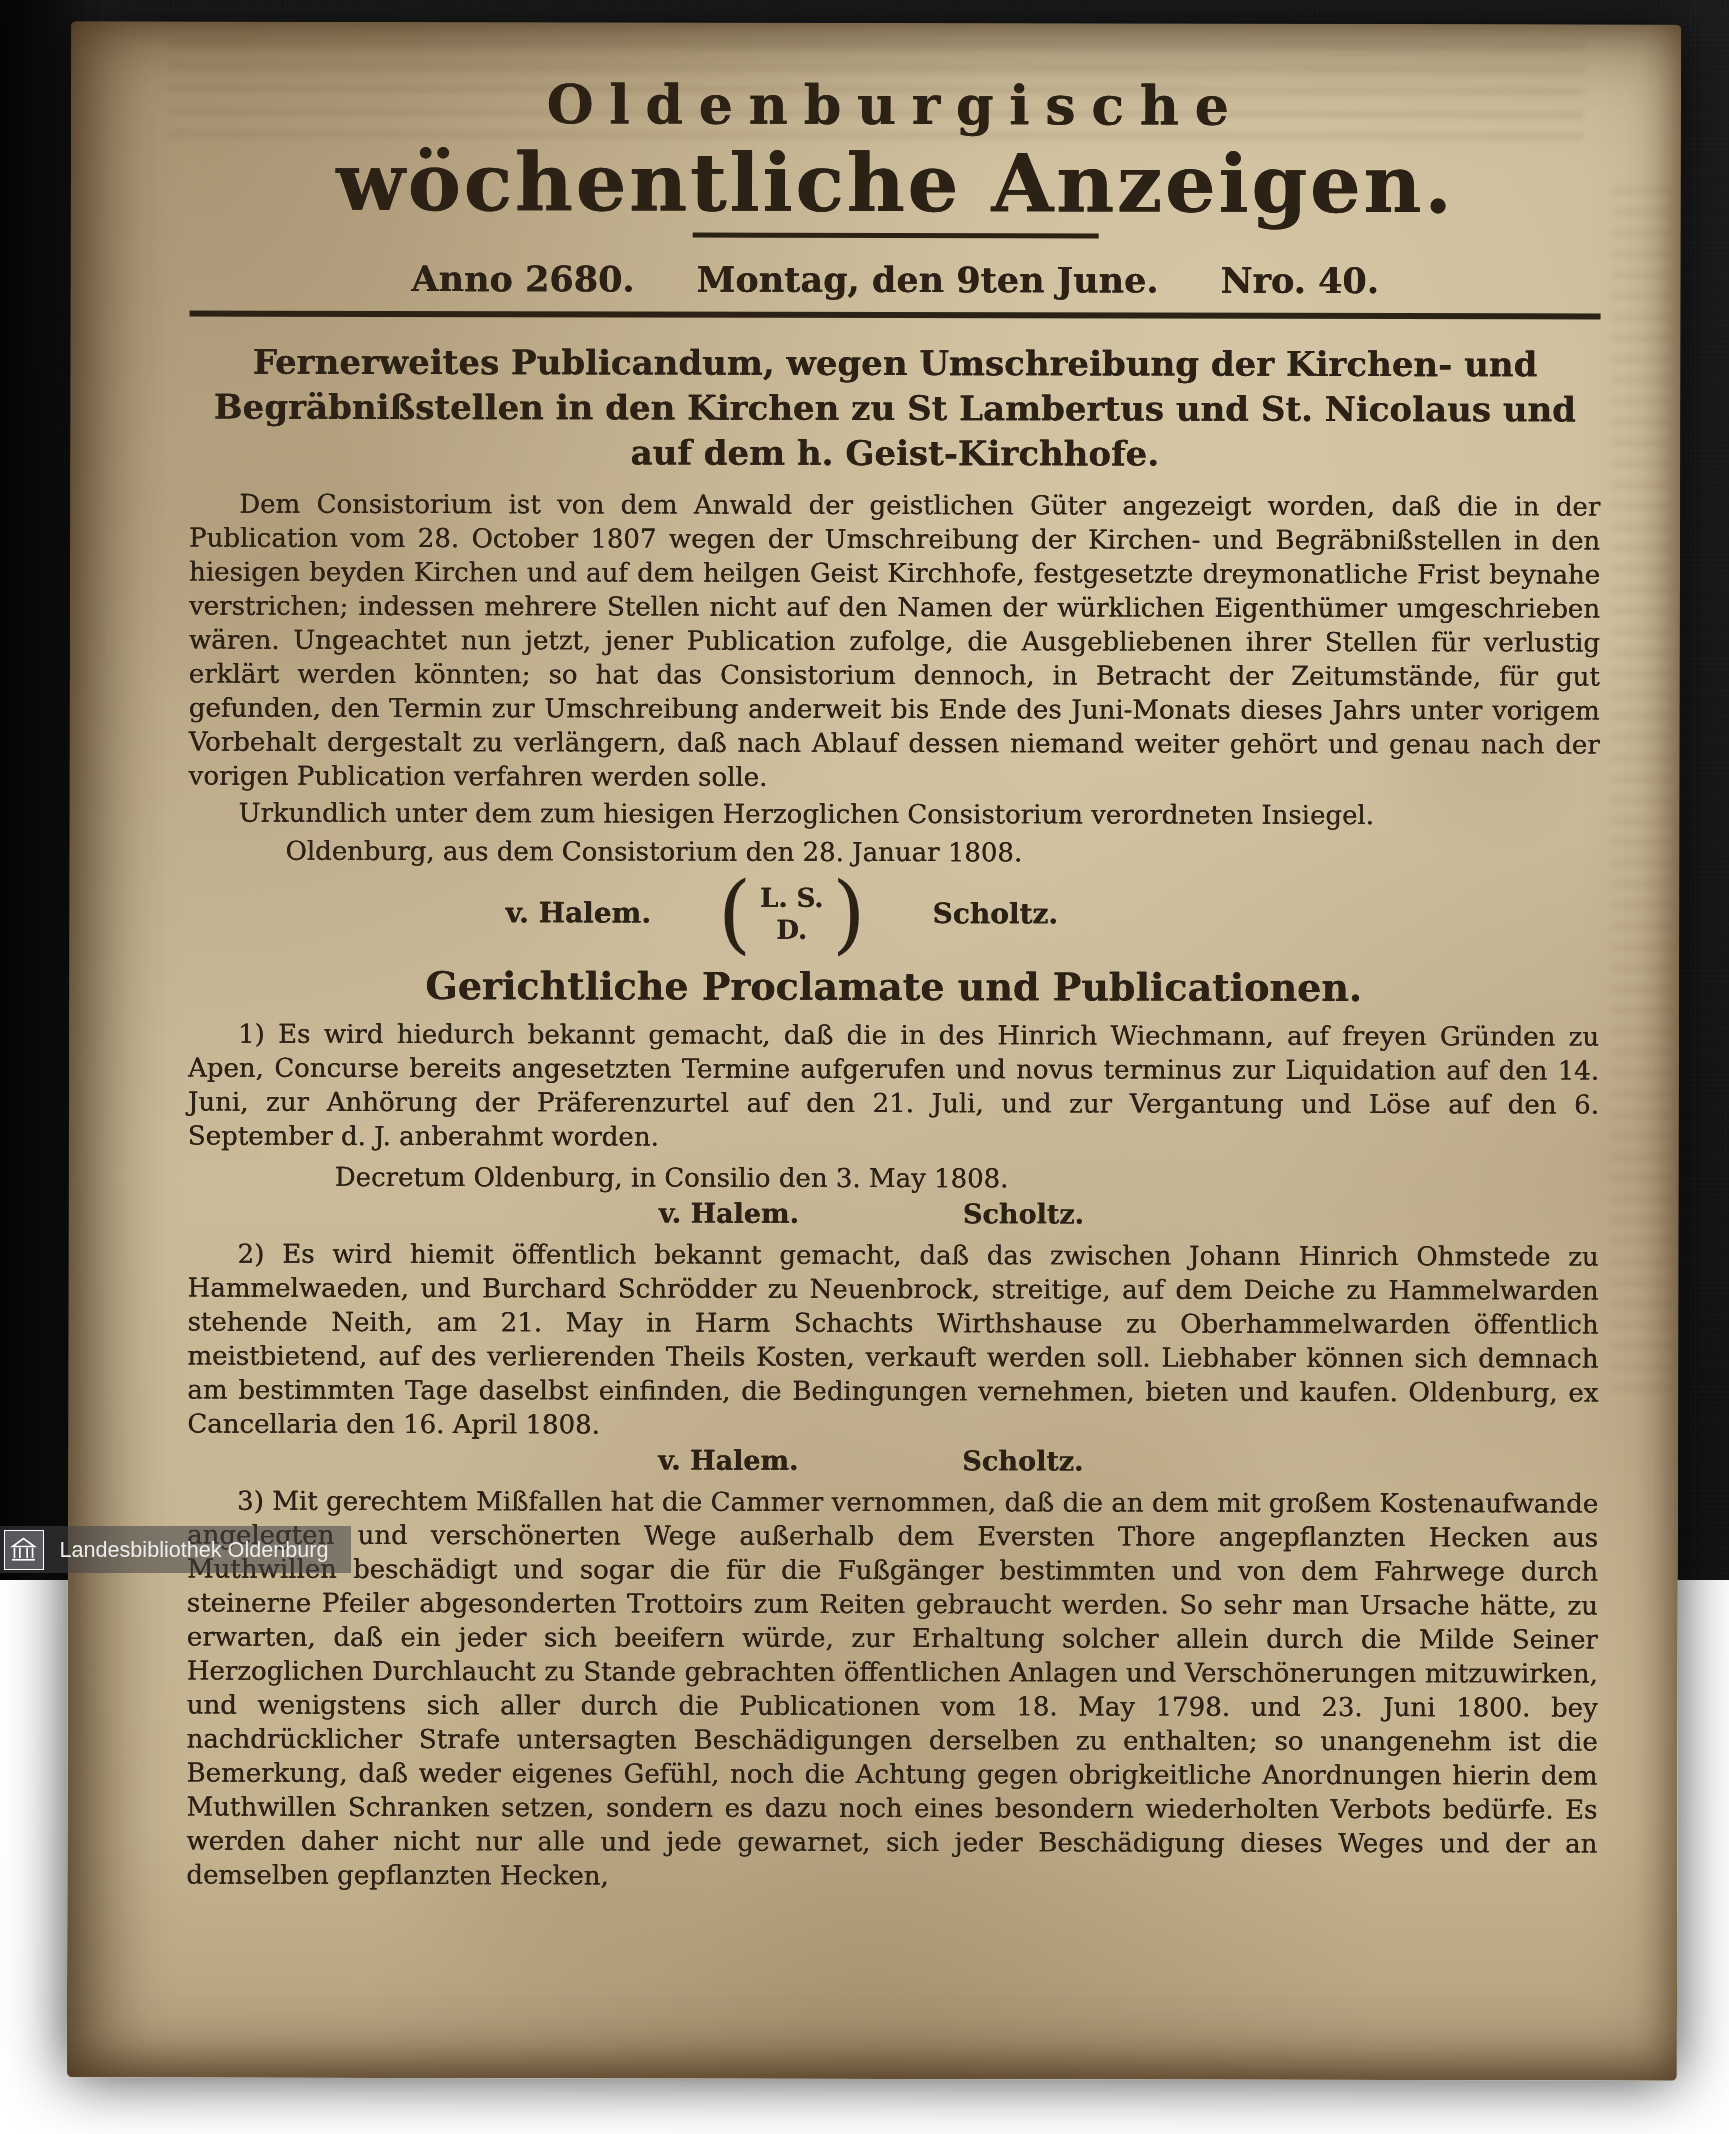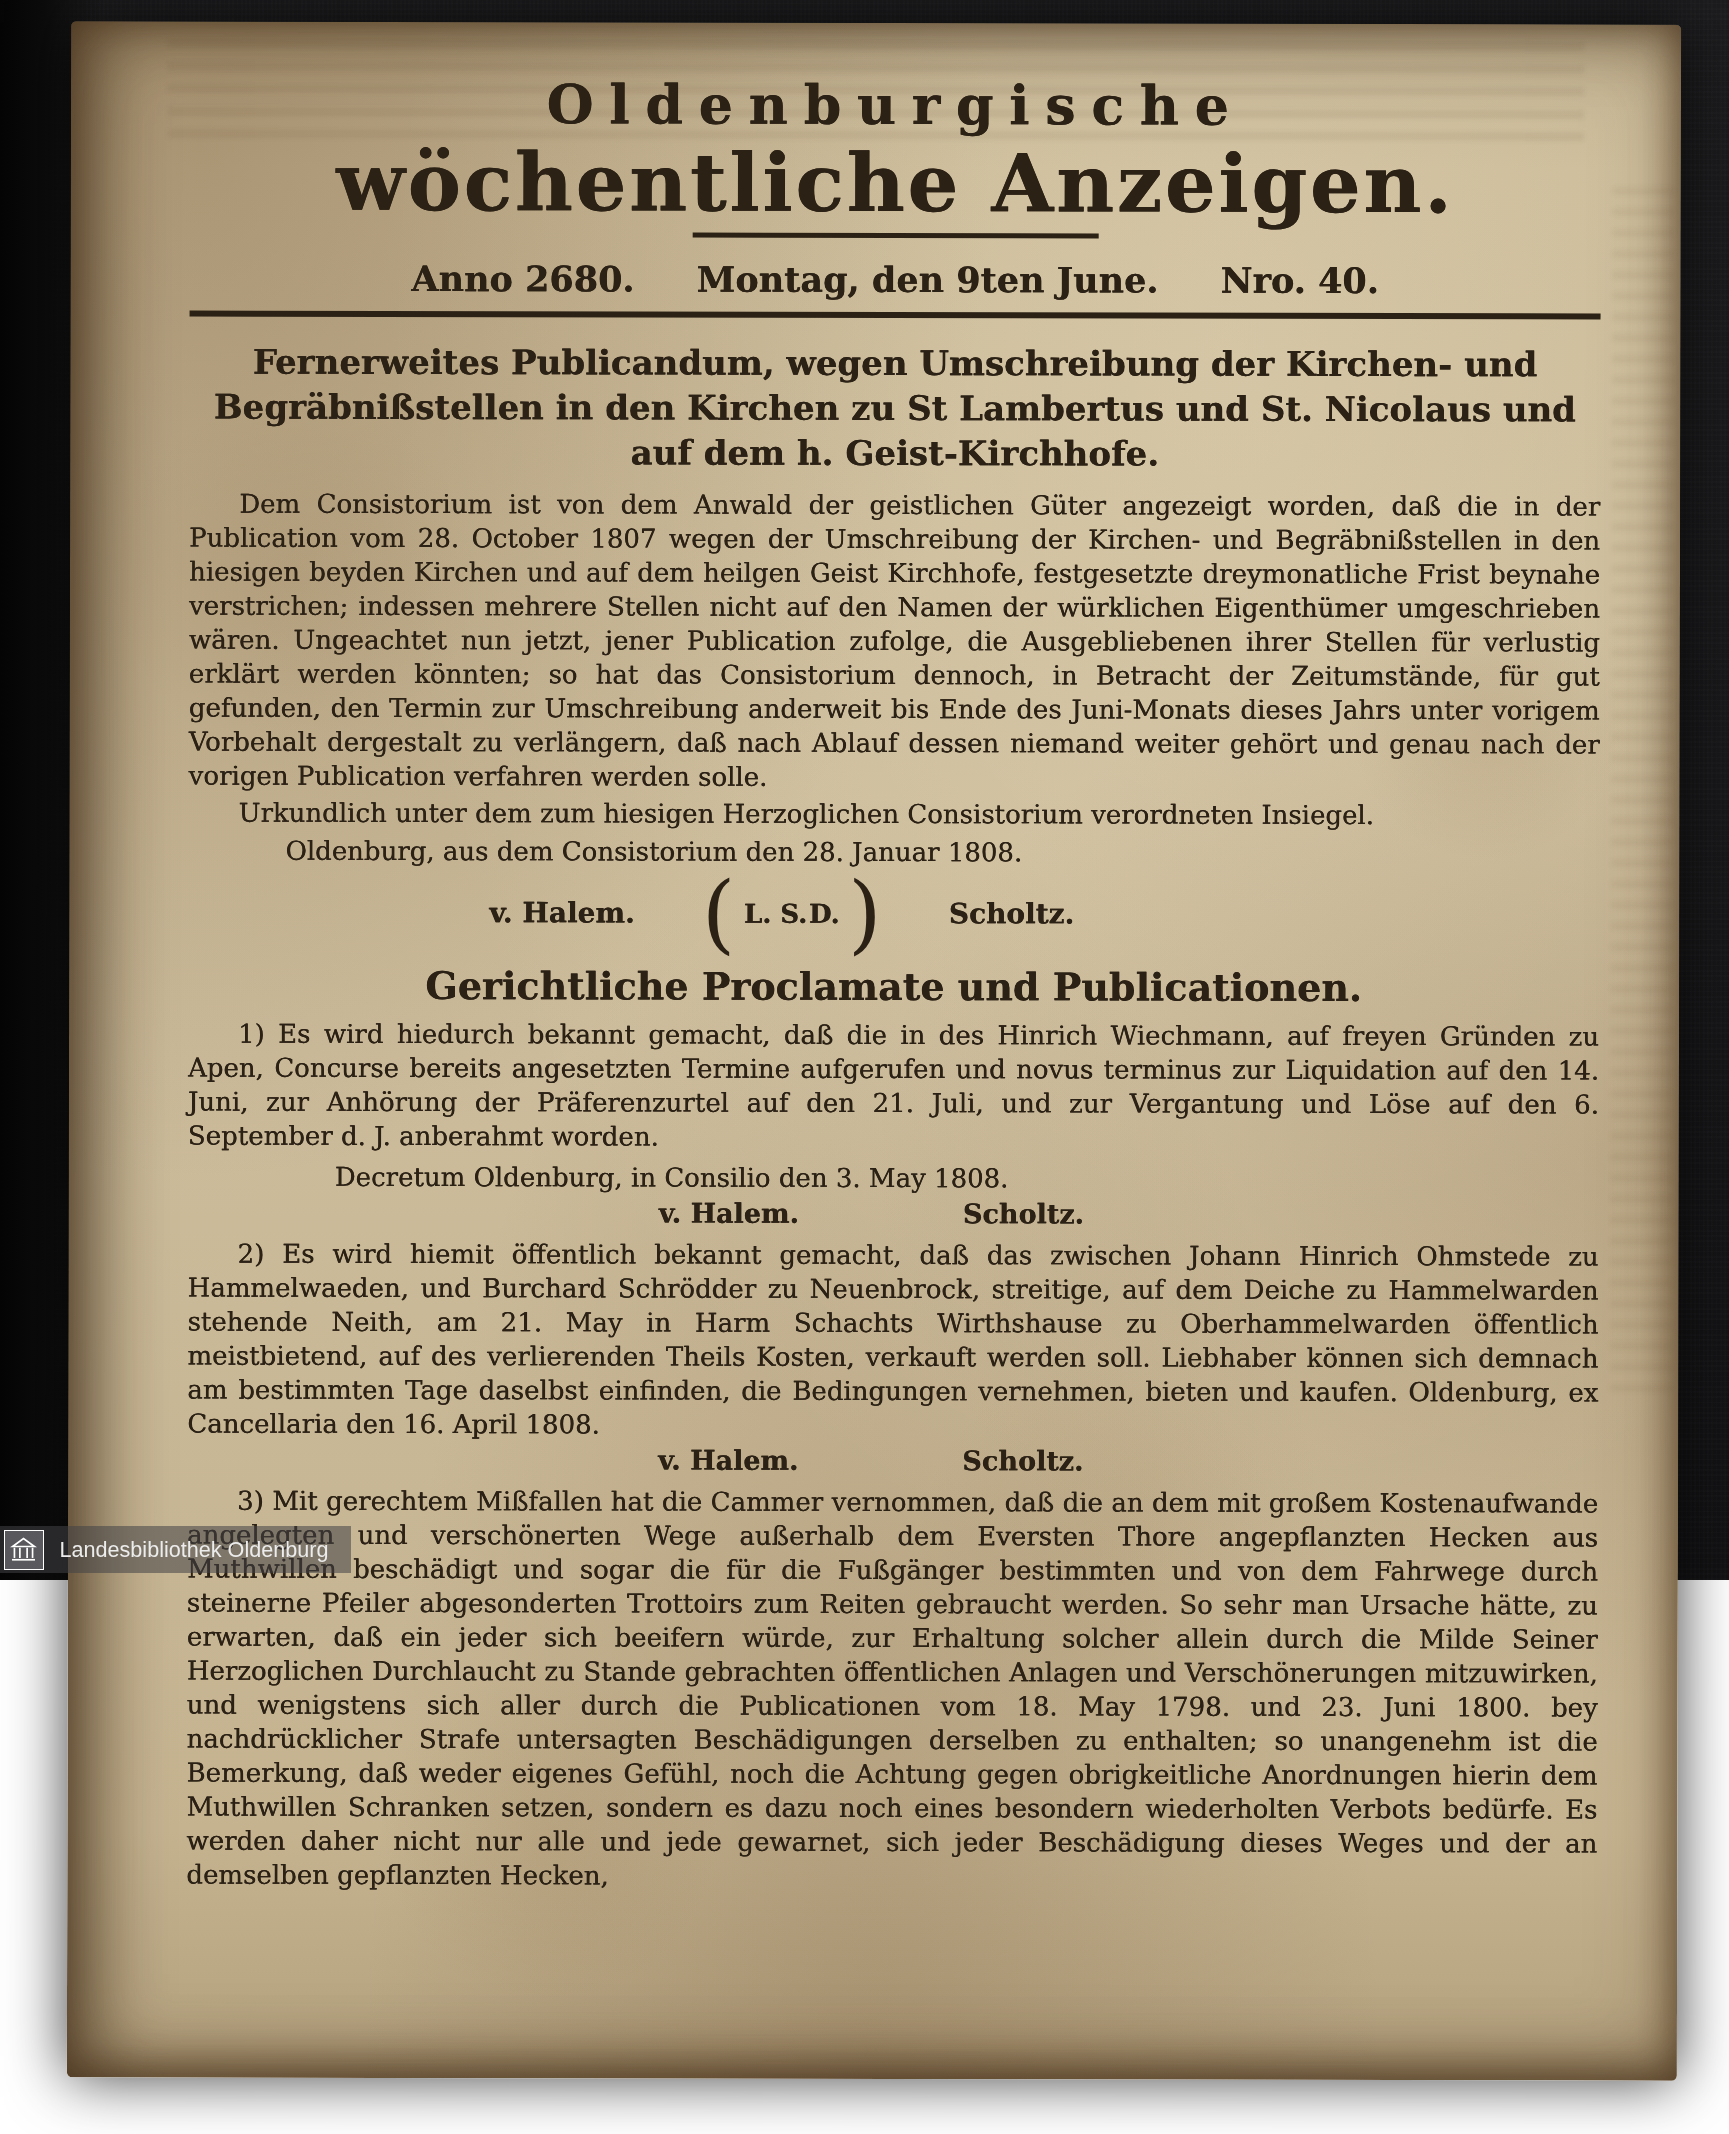--- a/index.html
+++ b/index.html
@@ -88,21 +88,21 @@
   p.indent{text-indent:50px;}
   p.oneline{text-align:left;}
   p.placedate{text-align:left;margin-left:97px;}
   p.decretum{text-align:left;margin-left:147px;margin-top:7px;}
   .seal-row{
     display:flex;align-items:center;justify-content:center;gap:67px;
     margin:8.6px 0 1.7px 0;transform:translateX(-112px);
   }
   .seal-paren{font-size:86px;font-weight:normal;line-height:.85;text-shadow:none;}
   .seal-lines{
-    display:flex;flex-direction:row;align-items:center;gap:1.7px;
+    display:flex;flex-direction:column;align-items:center;gap:1.7px;
     font-size:26px;font-weight:bold;
   }
   .sig{font-size:28px;font-weight:bold;}
   .seal-mark{display:flex;align-items:center;gap:8.6px;}
   .section-heading{
     font-weight:bold;font-size:38px;text-align:center;margin:14px 0 8.6px 0;
   }
   .sig-line{
     display:flex;gap:164px;margin:3.5px 0 8.6px 471px;
     font-size:27px;font-weight:bold;

